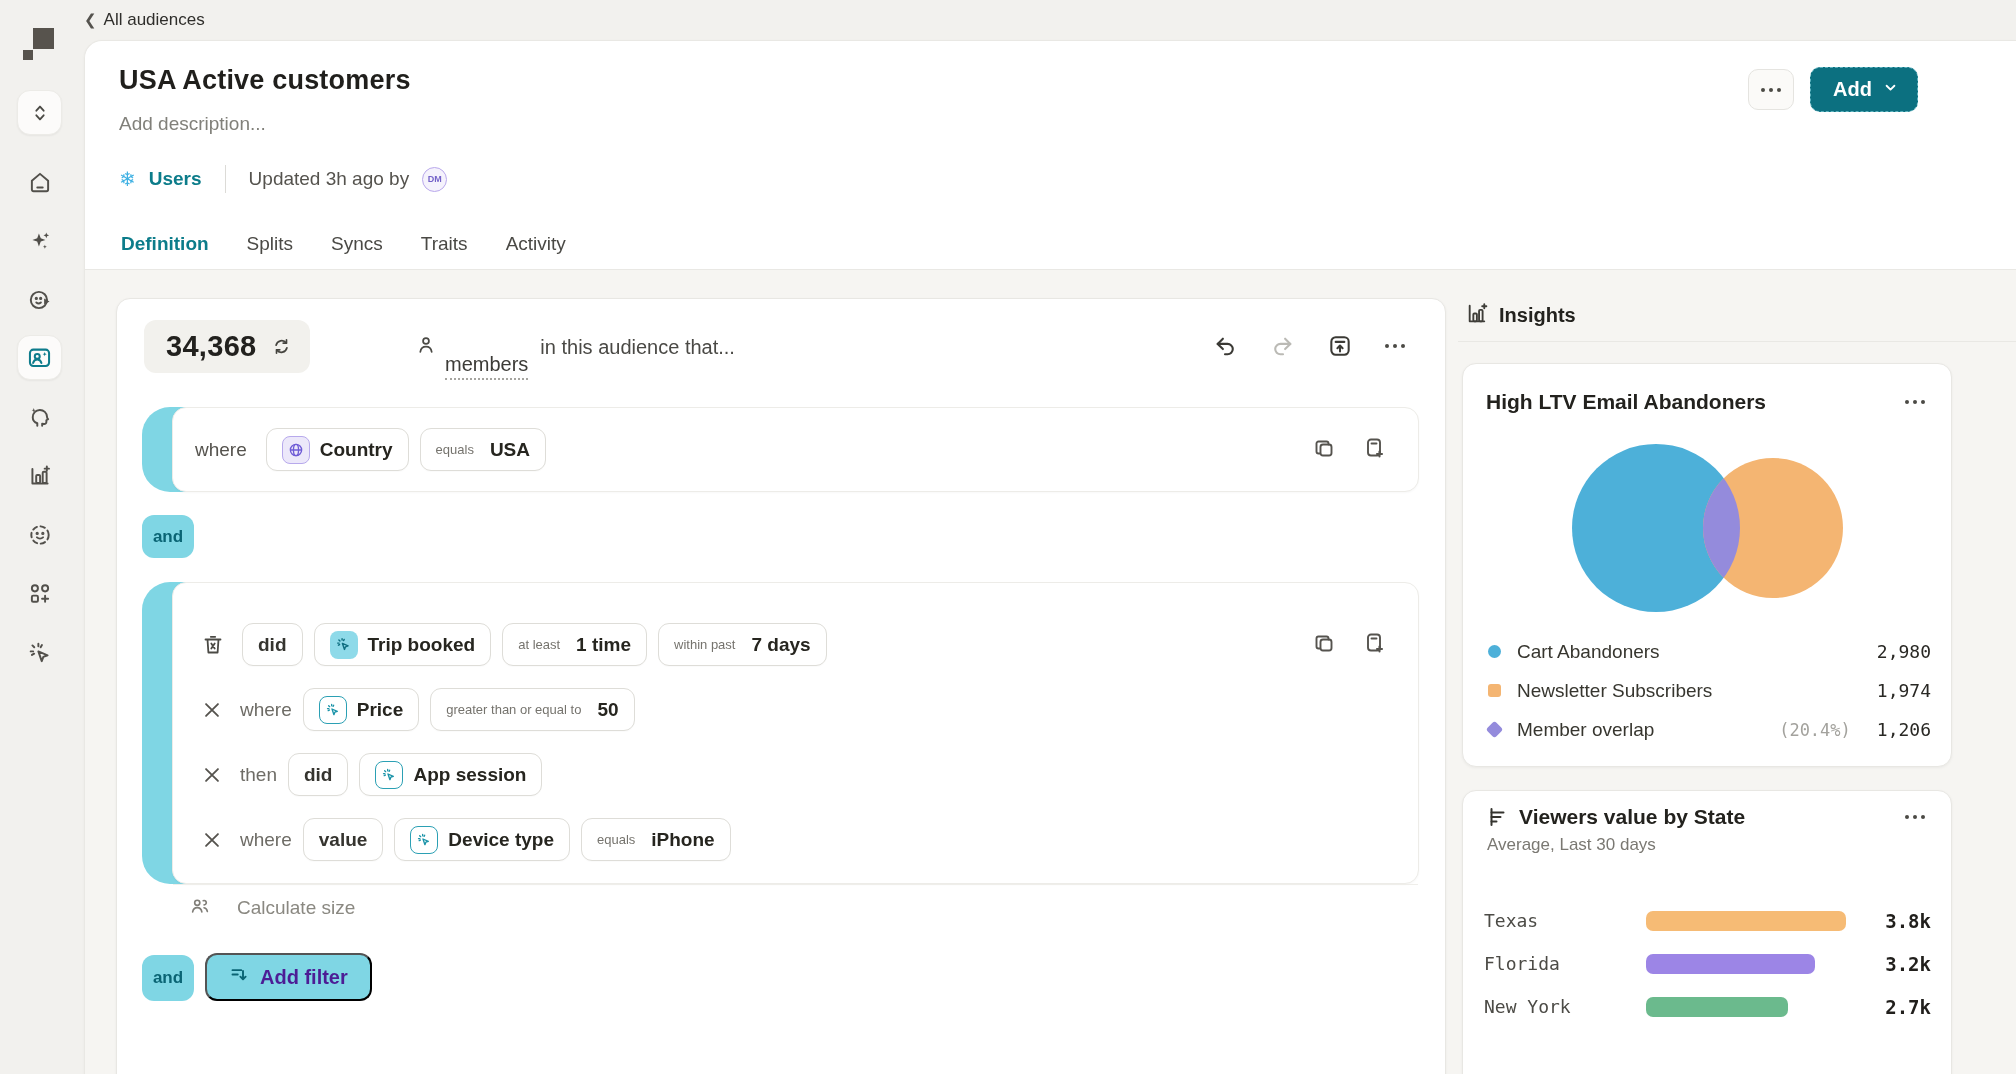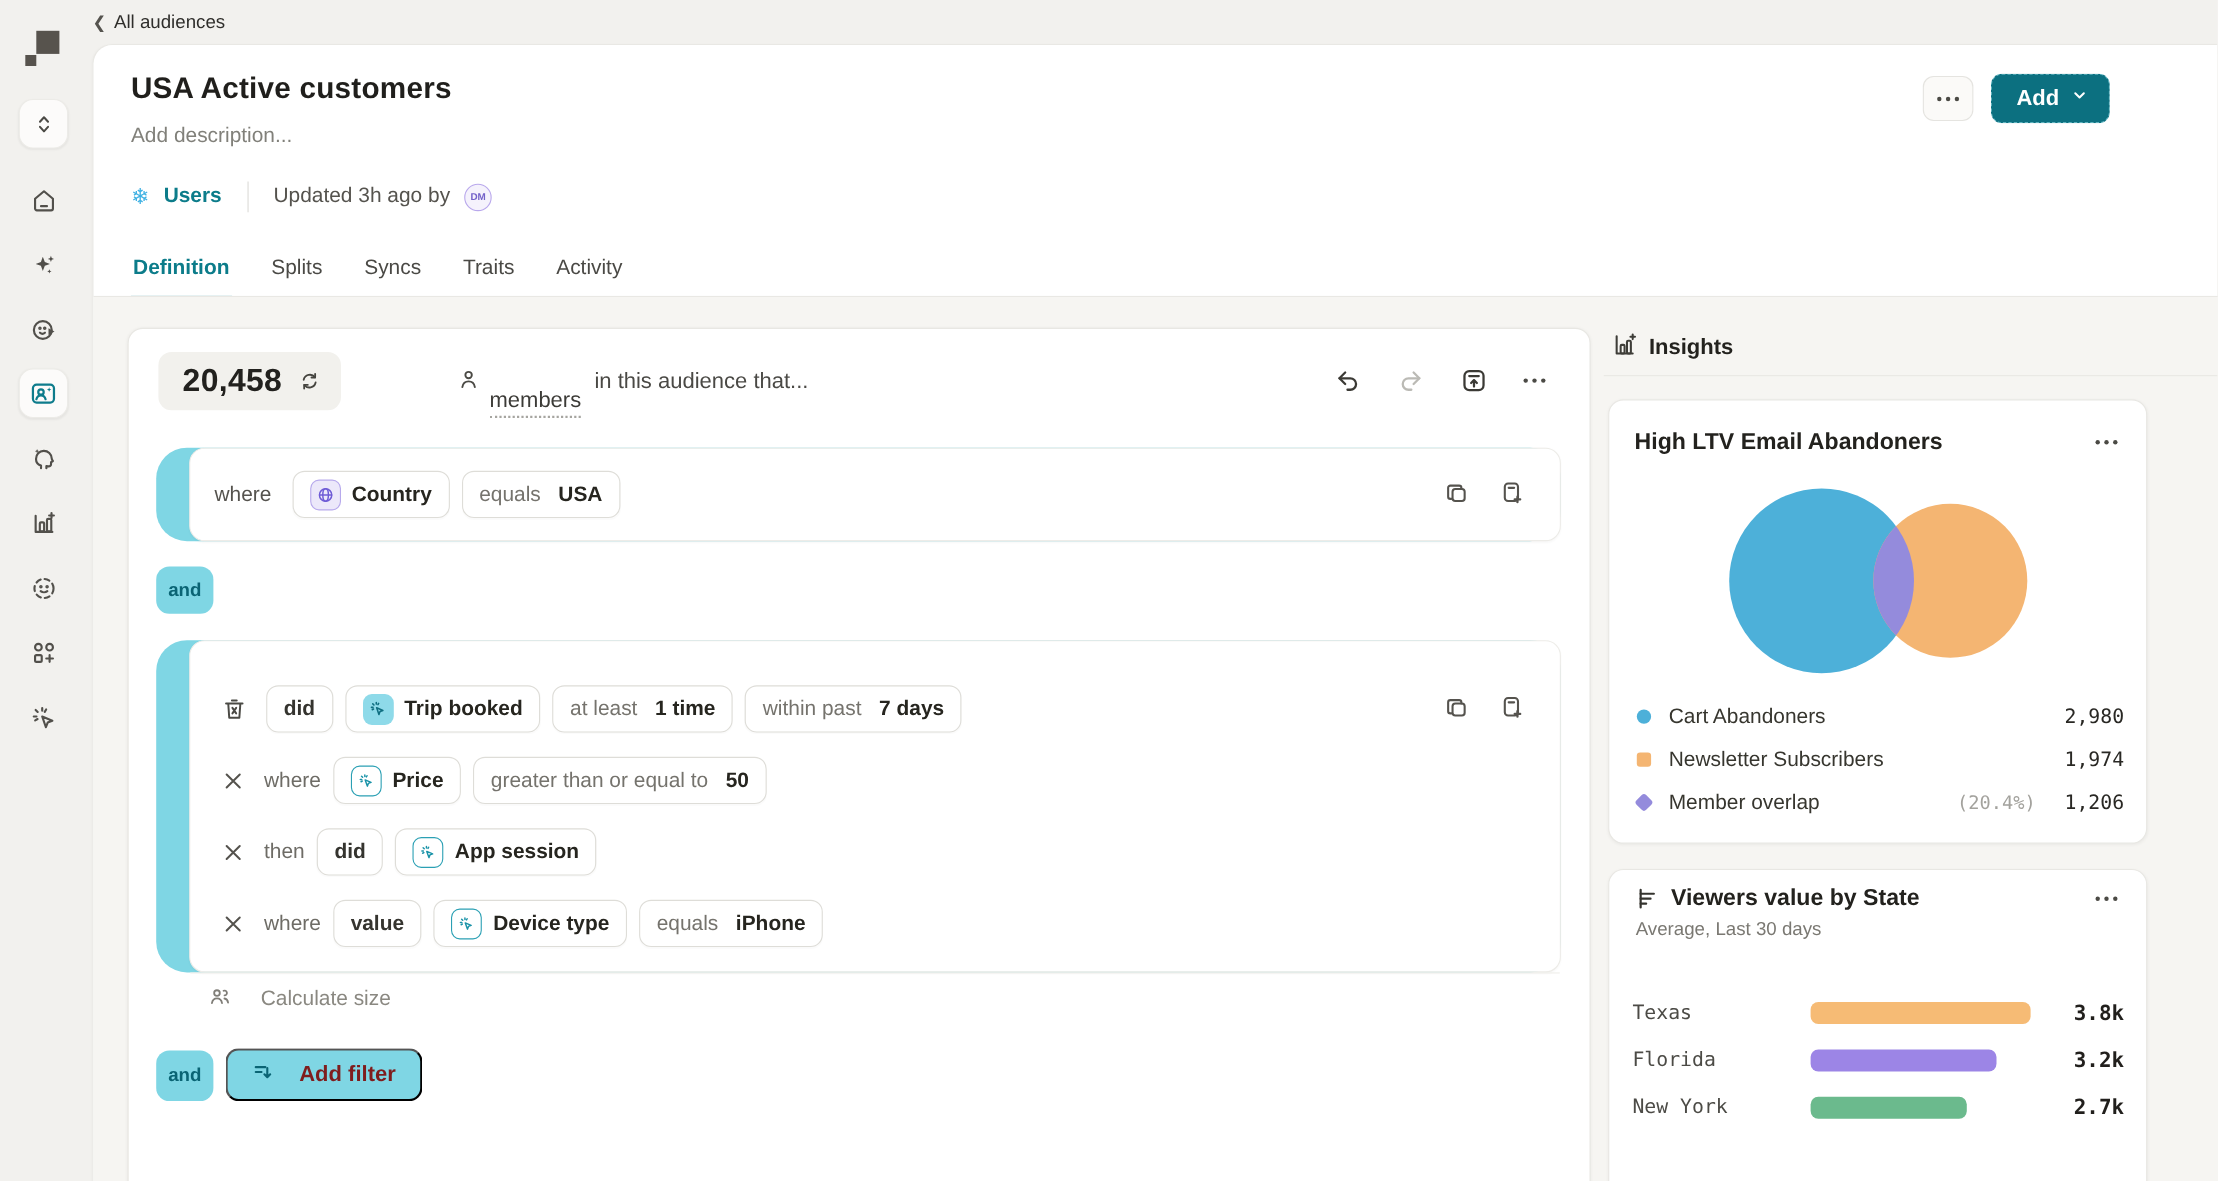--- a/index.html
+++ b/index.html
@@ -65,41 +65,41 @@
   
   .cond-block { position:absolute; left:25px; width:1277px; background:#7FD6E4; border-radius:28px; }
   .cond-inner { position:absolute; left:30px; top:0; right:0; bottom:0; background:#fff;
                 border:1px solid #EDECE8; border-radius:14px; box-shadow:0 1px 2px rgba(0,0,0,.03); }
   .block1 { top:108px; height:85px; }
   .block2 { top:283px; height:302px; }
   .row { display:flex; align-items:center; gap:11px; }
   .conn { font-size:19px; color:#6E6C66; }
   .pill { display:flex; align-items:center; gap:10px; background:#fff; border:1px solid #DEDDD8; border-radius:11px;
           height:43px; padding:0 15px; cursor:pointer; white-space:nowrap; box-shadow:0 1px 1px rgba(0,0,0,.02); }
-  .pill-op { font-size:19px; color:#75736D; margin-right:6px; }
+  .pill-op { font-size:13px; color:#75736D; margin-right:6px; }
   .pill-main { font-size:19px; color:#26251F; font-weight:600; }
   .pill-plain { font-size:19px; color:#35342F; font-weight:600; }
   .picon { width:28px; height:28px; border-radius:8px; display:flex; align-items:center; justify-content:center; flex:none; }
   .picon.purple { background:#ECE8FA; border:1px solid #B7A9EC; }
   .picon.cyan-fill { background:#8EDAE9; }
   .picon.teal-line { background:#fff; border:1.6px solid #2BA0B4; }
   .row-actions { position:absolute; right:32px; display:flex; gap:26px; }
   .xbtn { background:none; border:none; cursor:pointer; display:flex; }
   .b2-divider { position:absolute; left:0; right:0; top:301px; height:1px; background:#EFEEEA; }
   .calc-row { position:absolute; left:16px; top:312px; display:flex; align-items:center; gap:26px; cursor:pointer; }
   .calc-label { font-size:19px; color:#8A8881; }
 
   .and-badge { position:absolute; left:25px; width:52px; height:43px; background:#7FD6E4; border-radius:12px;
                display:flex; align-items:center; justify-content:center; font-size:17px; font-weight:700;
                color:#0A6474; cursor:pointer; }
   .and-mid { top:216px; }
   .foot-and { top:656px; height:46px; }
   .add-filter { position:absolute; left:88px; top:654px; height:48px; padding:0 22px; background:#7FD6E4;
-                border-radius:12px; display:flex; align-items:center; gap:22px; font-size:20px; font-weight:700;
-                color:#7f1d1d; cursor:pointer; }
+                border-radius:12px; display:flex; align-items:center; gap:10px; font-size:20px; font-weight:700;
+                color:#4c1d95; cursor:pointer; }
 
   
   .ins-head { position:absolute; left:1465px; top:301px; display:flex; align-items:center; gap:9px; }
   .ins-title { font-size:20px; font-weight:700; color:#23221E; }
   .ins-div { position:absolute; left:1458px; top:341px; width:558px; height:1px; background:#E9E8E4; }
   .ins-card { position:absolute; left:1462px; width:490px; background:#fff; border:1px solid #E8E7E3;
               border-radius:14px; box-shadow:0 1px 3px rgba(0,0,0,.05); }
   .card1 { top:363px; height:404px; }
   .card2 { top:790px; height:330px; }
   .card-title-row { position:absolute; left:23px; right:20px; display:flex; align-items:center; }
@@ -269,21 +269,21 @@
       <div class="tab">Traits</div>
       <div class="tab">Activity</div>
     </div>
     <div class="tabs-line"></div>
     <div class="content-bg"></div>
   </div>
 
   <div class="def-card">
     <div class="def-head">
       <div class="count-pill">
-        <span class="count">20,458</span>
+        <span class="count">34,368</span>
         <span class="refresh">
           <svg width="21" height="21" viewBox="0 0 24 24" fill="none" stroke="#45443F" stroke-width="1.9" stroke-linecap="round" stroke-linejoin="round">
               <path d="M17.5 8A6.6 6.6 0 0 0 5.8 10.6"></path>
               <path d="M17.7 4.4v3.8h-3.8"></path>
               <path d="M6.5 16a6.6 6.6 0 0 0 11.7-2.6"></path>
               <path d="M6.3 19.6v-3.8h3.8"></path>
             </svg>
         </span>
       </div>
       <div class="members-row">

